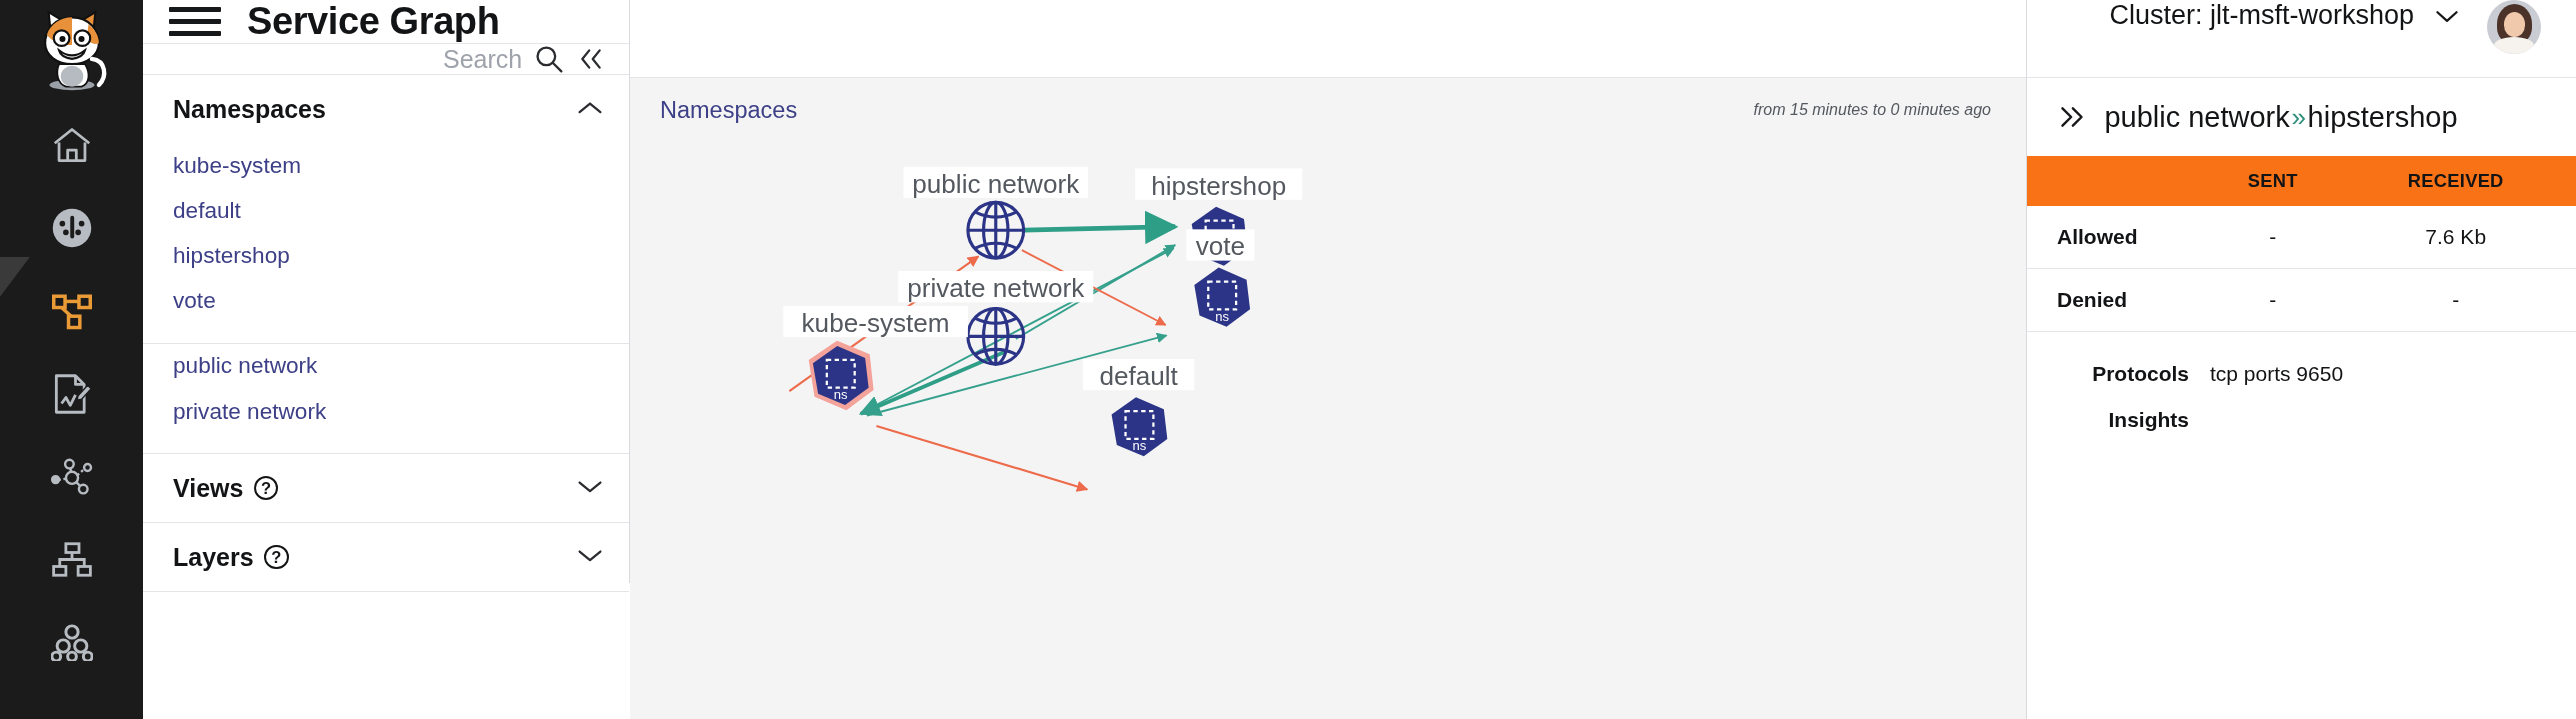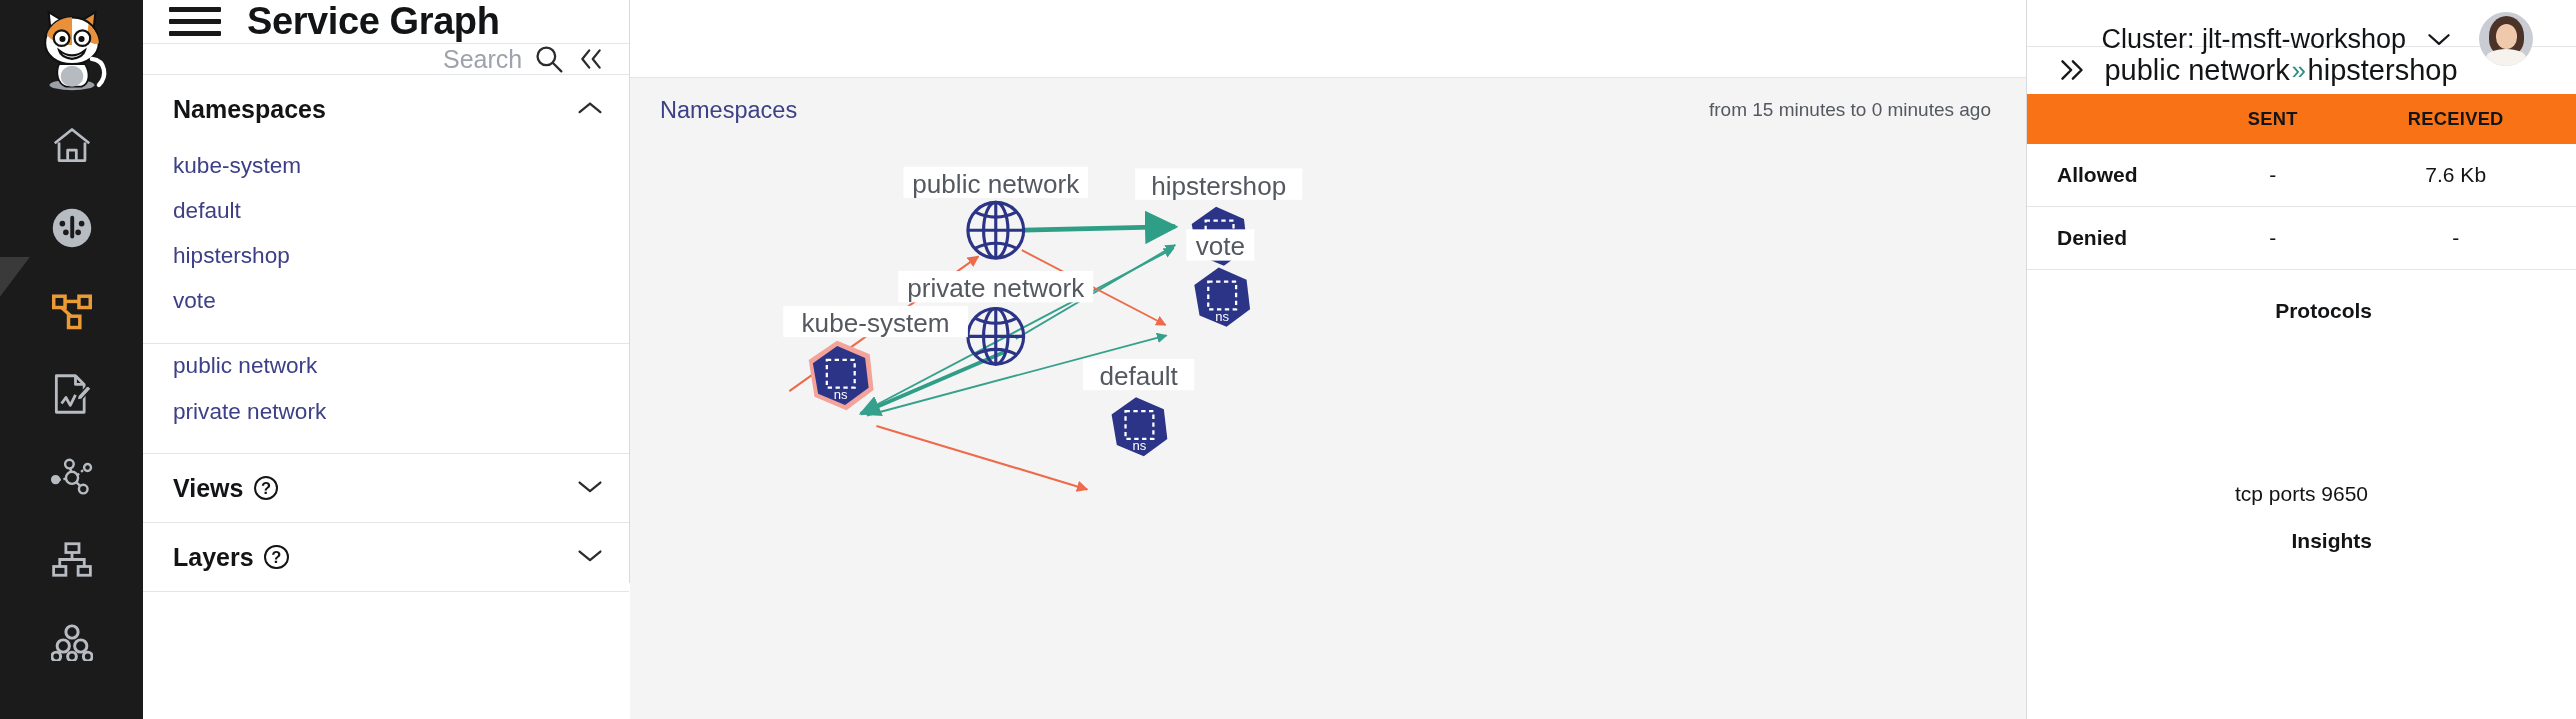--- a/index.html
+++ b/index.html
@@ -79,21 +79,21 @@
     display:flex; flex-direction:column; min-width:0;
   }
   .graph-topbar { height: 78px; border-bottom: 1.7px solid #e3e5e8; background:#fff; }
   .graph-canvas { position:relative; flex:1 1 auto; background:#f4f4f4; }
   .graph-header {
     position:absolute; left:0; top:0; right:0; height: 64px;
     display:flex; align-items:center; justify-content:space-between;
     padding: 0 35px 0 30px;
   }
   .breadcrumb-link { font-size: 23.5px; color:#3d4087; cursor:pointer; }
-  .time-range { font-size: 19px; color:#54585f; }
+  .time-range { font-size: 16px; color:#54585f;font-style:italic; }
   .graph-svg { position:absolute; inset:0; width:100%; height:100%; }
   .node-label {
     font-family:"Liberation Sans", sans-serif; font-size:30px; fill:#54585f;
   }
   .ns-text { font-family:"Liberation Sans", sans-serif; font-size:15px; fill:#ffffff; }
 
   
   .rightpanel {
     width: 550px; flex: 0 0 550px; height: 719px; background:#ffffff;
     border-left: 0.9px solid #d8dade; display:flex; flex-direction:column;
@@ -115,31 +115,31 @@
   .rp-table tbody td {
     font-size: 21px; color:#131416; padding: 19px 0; text-align:center;
     border-bottom: 1.7px solid #e3e5e8;
   }
   .rp-table tbody td.rowlabel { font-weight: bold; text-align:left; padding-left: 30px; }
   .more-bar {
     background:#f3f4f5; padding: 14px 0 14px 75px; font-size: 21px;
     font-weight: bold; color:#131416; cursor:pointer;
   }
   .detail-grid { padding-top: 22.6px; }
-  .detail-row { display:flex; align-items:center; padding: 7px 0; flex-direction: column; }
+  .detail-row { display:flex; align-items:flex-end; padding: 7px 0; }
   .detail-key {
     width: 183px; text-align:right; padding-right: 21px; font-size: 21px;
     font-weight: bold; color:#131416; flex: 0 0 183px;
   }
   .detail-val { font-size: 21px; color:#131416; }
   .insight-item { font-size: 21px; color:#131416; padding: 7.8px 0; cursor:pointer; }
 
   
   .top-right {
-    position:absolute; right:8px; top:0; height: 78px; display:flex; align-items:center;
+    position:absolute; right:0; top:0; height: 78px; display:flex; align-items:flex-start;
     gap: 26px; padding-right: 35px; z-index: 5;
   }
   .cluster-sel { display:flex; align-items:center; gap:19px; font-size:27px; color:#131416; cursor:pointer; white-space:nowrap;}
   .avatar {
     width: 54px; height: 54px; border-radius:50%; overflow:hidden; cursor:pointer;
     background:#c9cdd3; position:relative; flex:0 0 54px;
   }
   .avatar .hair { position:absolute; left:9.6px; top:3.5px; width:35px; height:40px; background:#4b332a; border-radius:50% 50% 42% 42%; }
   .avatar .face { position:absolute; left:16.5px; top:12.2px; width:21px; height:24.4px; background:#f0c8ac; border-radius:50% 50% 48% 48%; }
   .avatar .body { position:absolute; left:7px; bottom:0; width:40px; height:17.4px; background:#f6f2ee; border-radius:50% 50% 0 0; }

